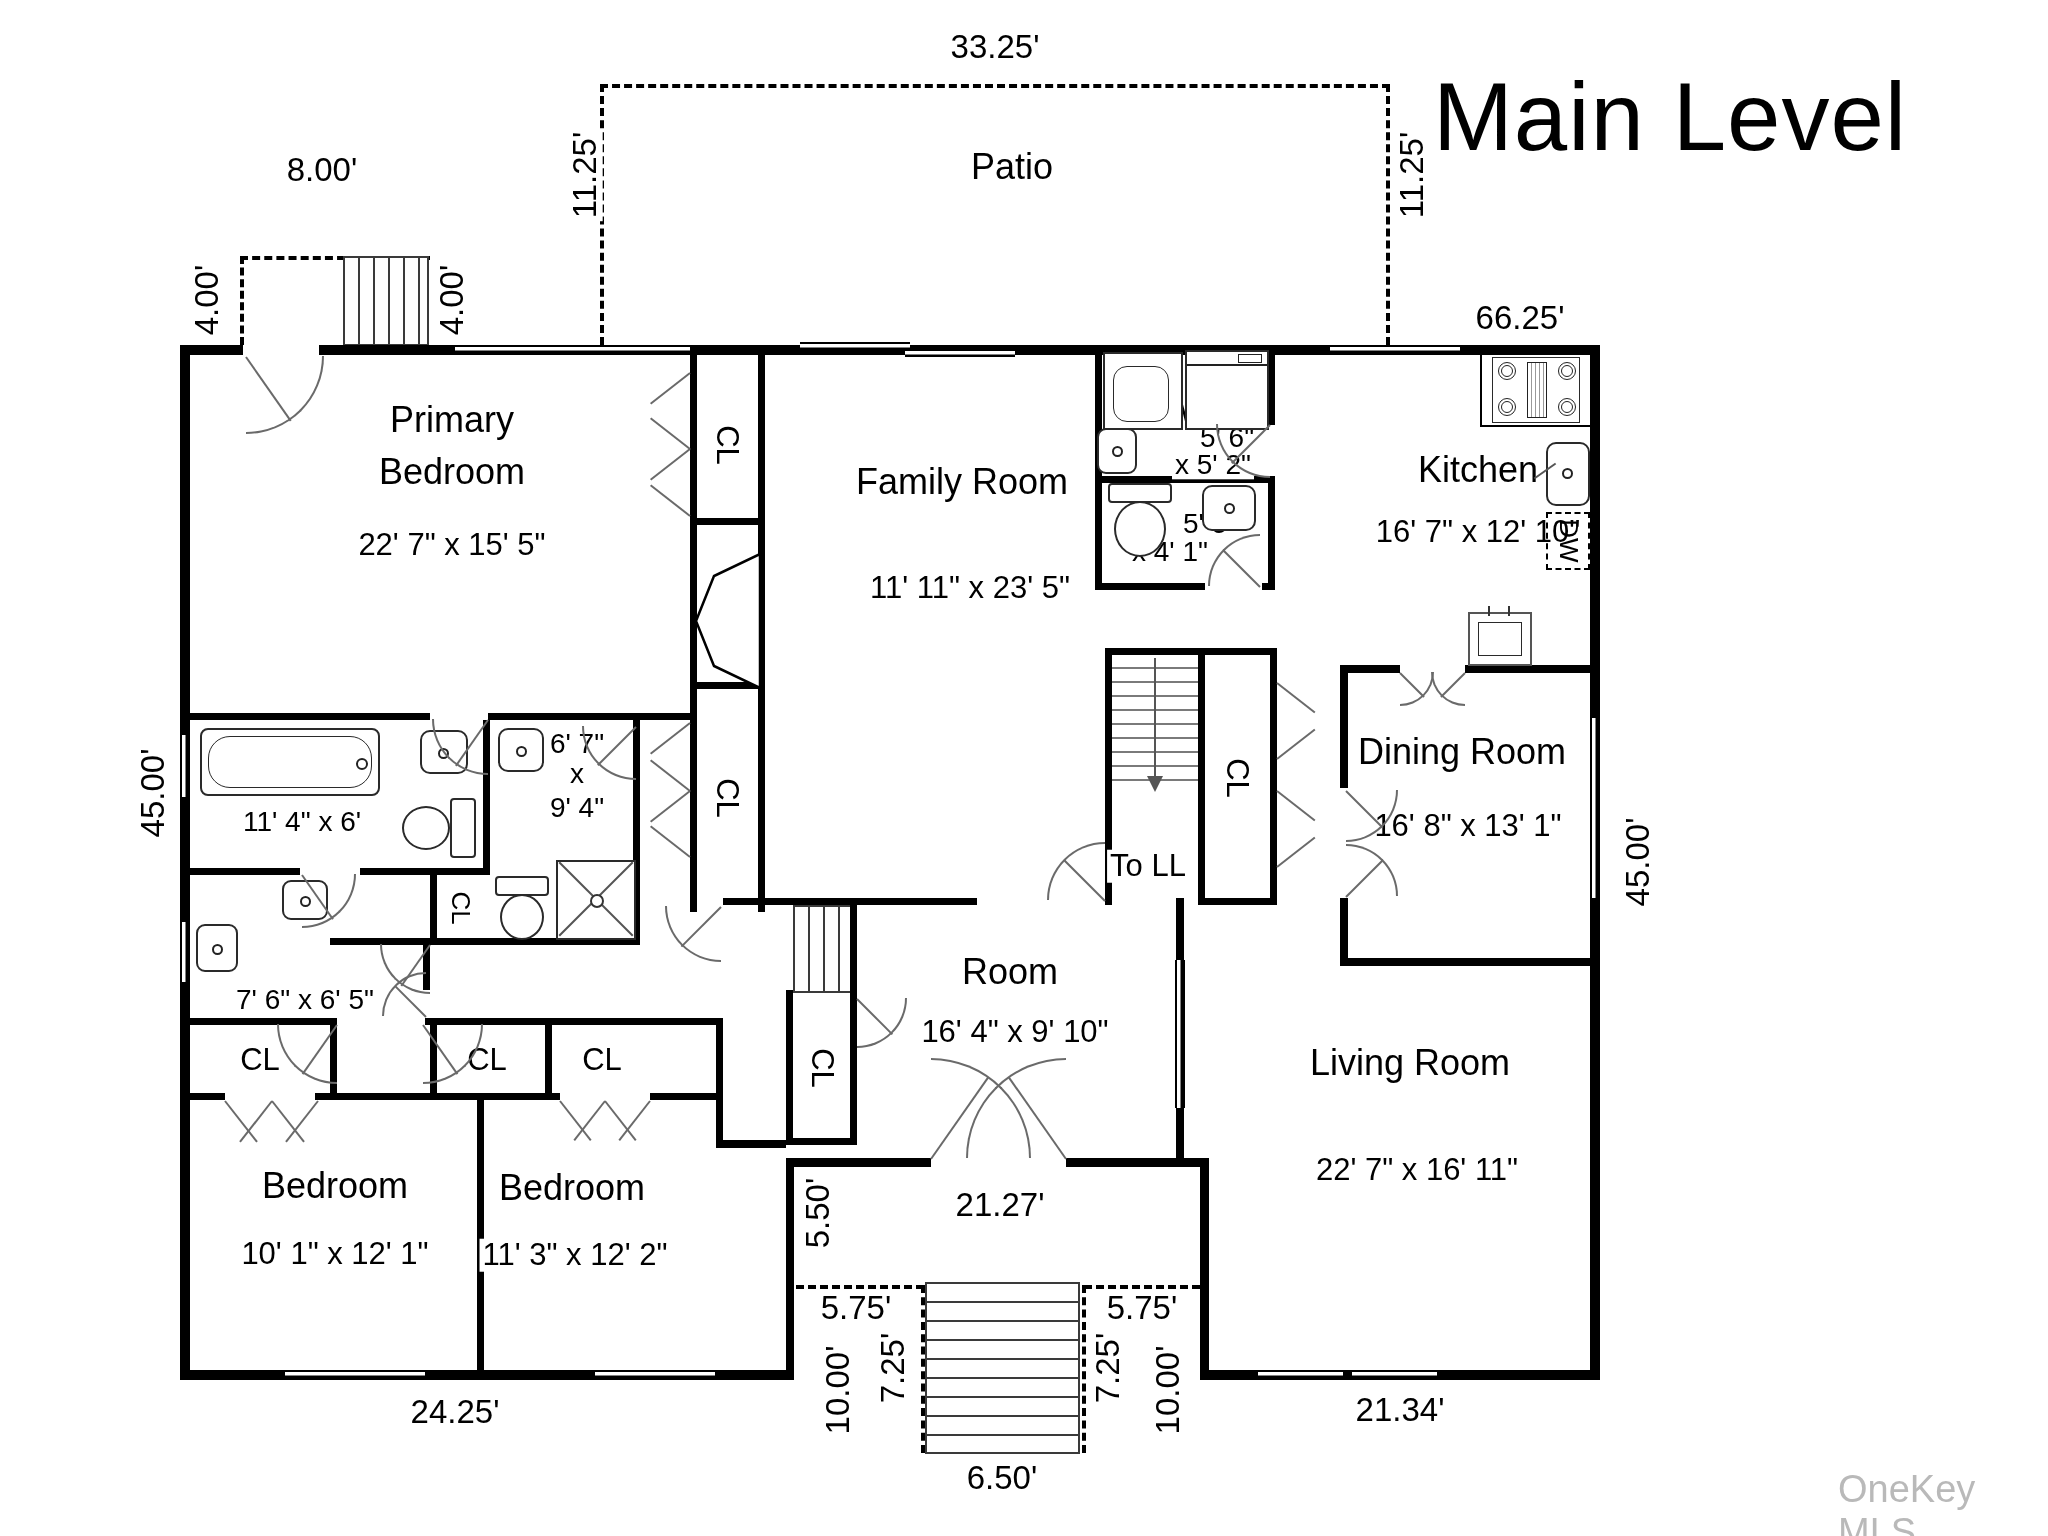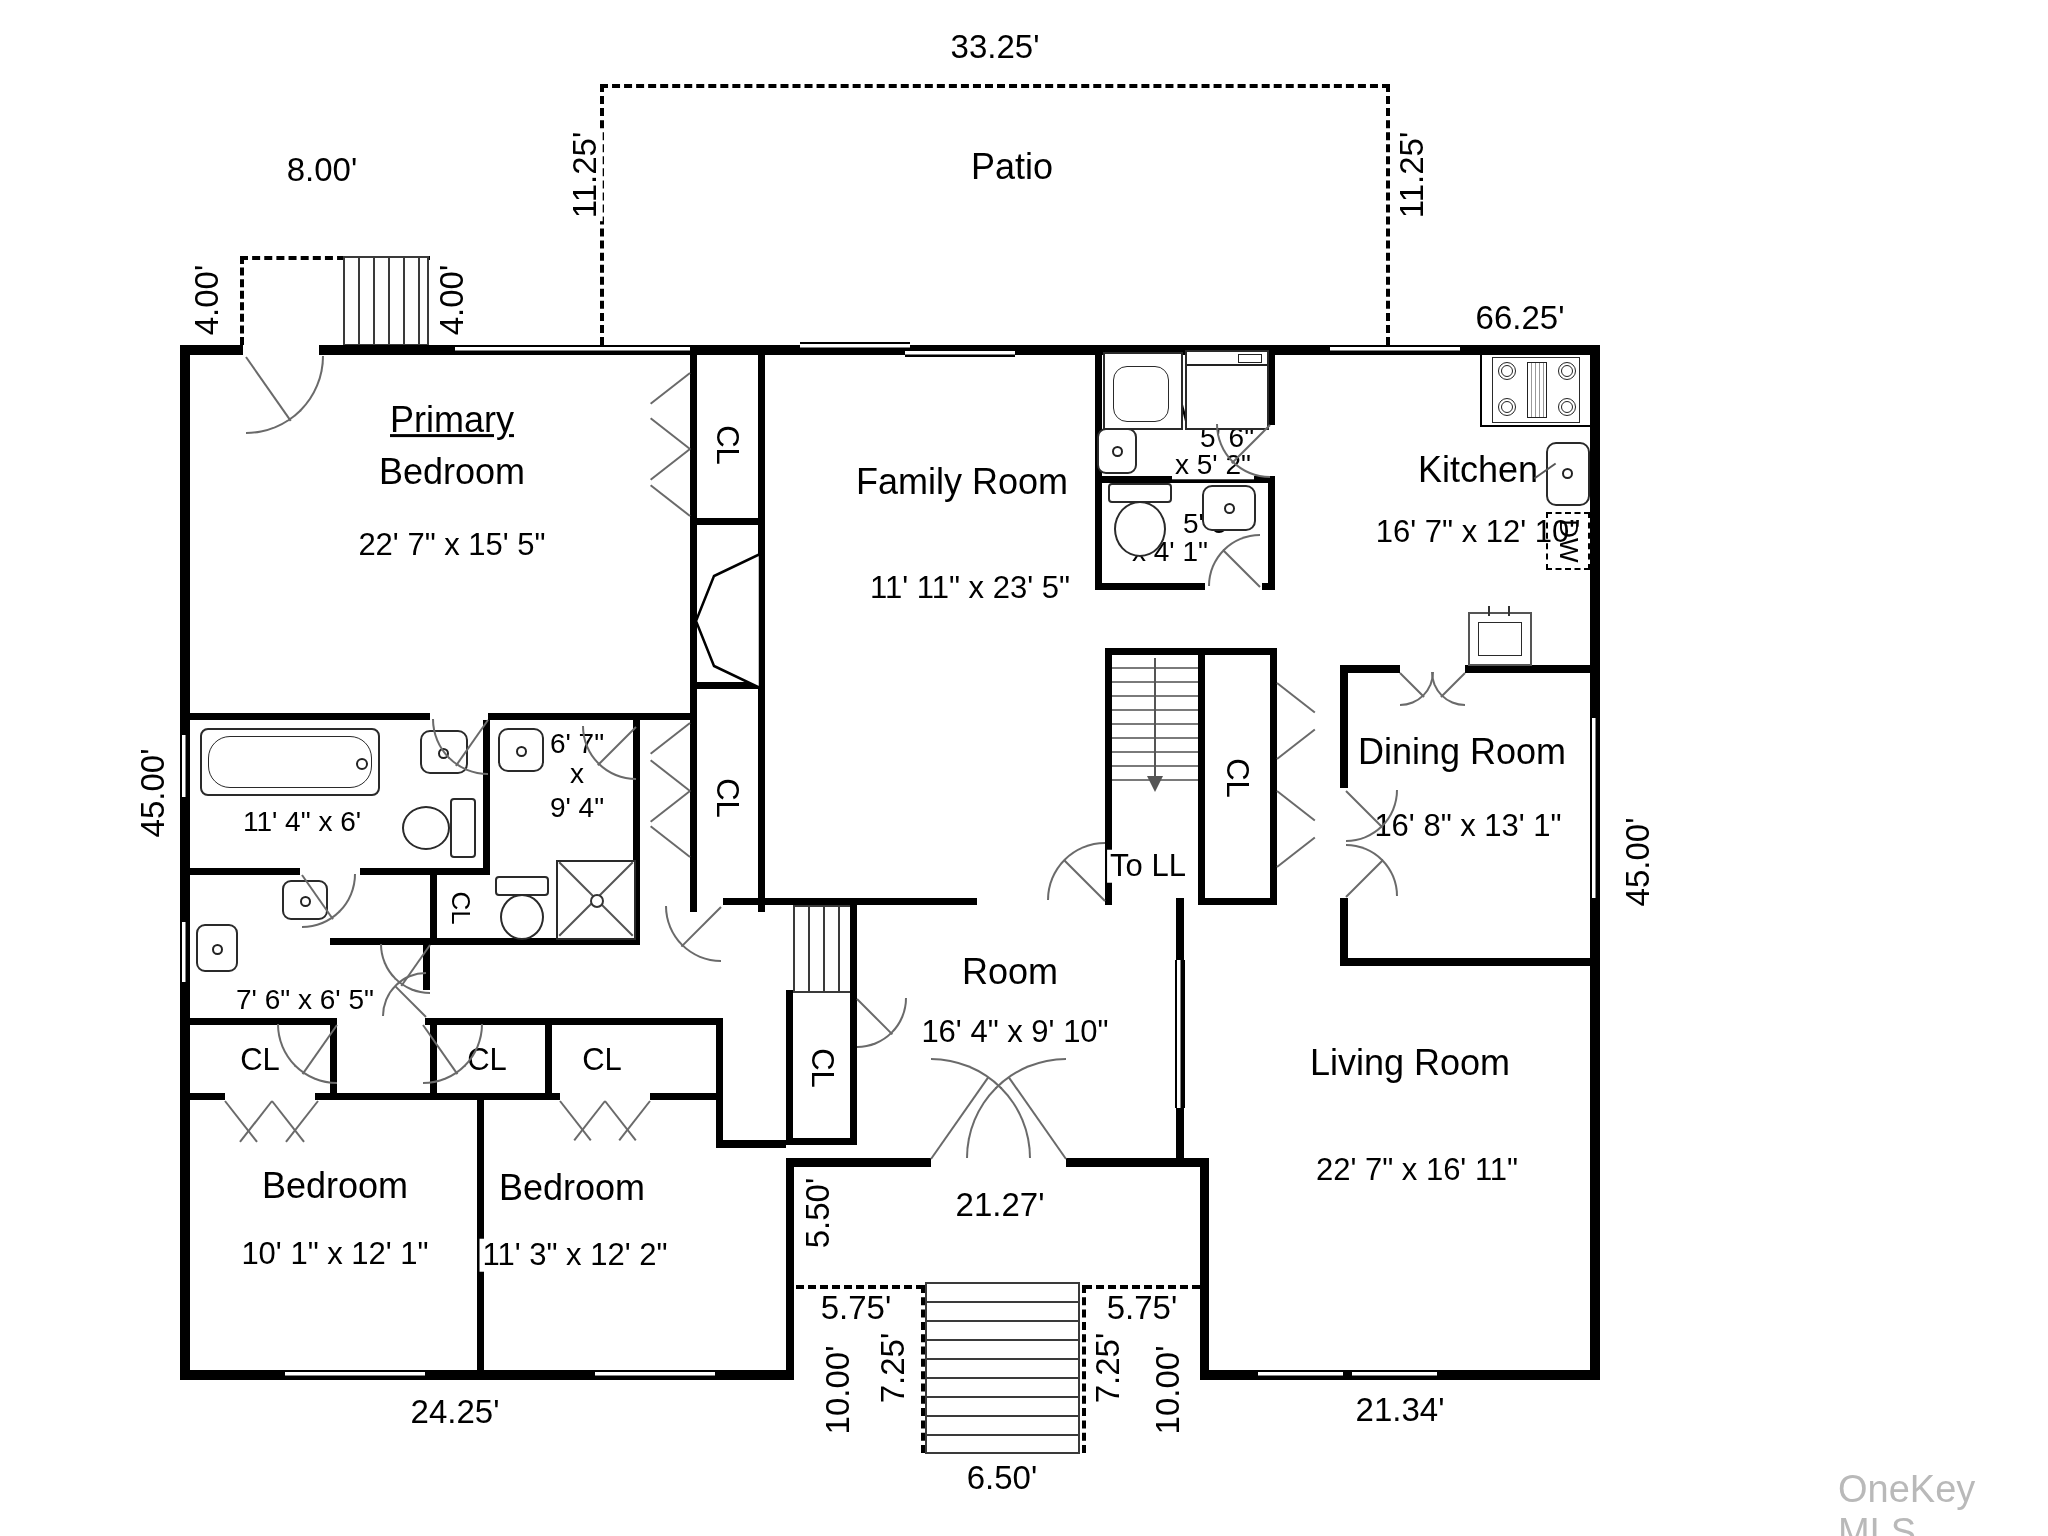--- a/index.html
+++ b/index.html
@@ -31,20 +31,21 @@
   .treads{position:absolute;background:repeating-linear-gradient(to bottom,#fff 0 12px,#7a7a7a 12px 14px);}
   .dash-box{position:absolute;border:2px dashed #000;box-sizing:border-box;}
   .ring{position:absolute;width:18px;height:18px;border:4px double #222;border-radius:50%;box-sizing:border-box;}
   .xline{position:absolute;height:2px;background:#555;transform-origin:50% 50%;}
 </style>
 </head>
 <body>
 
 <div class="stage">
 
+  <div class="title" style="left:1425px;top:62px;width:490px;text-align:center;">Main Level</div>
   <div class="wm" style="left:1838px;top:1468px;">OneKey MLS</div>
 
   <div class="dh" style="left:600px;top:84px;width:790px;"></div>
   <div class="dv" style="left:600px;top:84px;height:261px;"></div>
   <div class="dv" style="left:1386px;top:84px;height:261px;"></div>
   <div class="lbl f33" style="left:995px;top:47px;">33.25'</div>
   <div class="lbl f36" style="left:1012px;top:167px;">Patio</div>
   <div class="lbl f33 v" style="left:585px;top:175px;">11.25'</div>
   <div class="lbl f33 v" style="left:1412px;top:175px;">11.25'</div>
 
@@ -135,21 +136,21 @@
   <div class="w" style="left:1340px;top:665px;width:60px;height:8px;"></div>
   <div class="w" style="left:1465px;top:665px;width:135px;height:8px;"></div>
   <div class="w" style="left:1340px;top:665px;width:8px;height:123px;"></div>
   <div class="w" style="left:1340px;top:898px;width:8px;height:67px;"></div>
   <div class="w" style="left:1340px;top:958px;width:260px;height:8px;"></div>
 
   <div class="w" style="left:1176px;top:898px;width:8px;height:62px;"></div>
   <div class="win-v" style="left:1175px;top:960px;width:10px;height:148px;"></div>
   <div class="w" style="left:1176px;top:1108px;width:8px;height:52px;"></div>
 
-  <div class="lbl f36" style="left:452px;top:420px;text-decoration:underline;">Primary</div>
+  <div class="lbl f36" style="left:452px;top:420px;">Primary</div>
   <div class="lbl f36" style="left:452px;top:472px;">Bedroom</div>
   <div class="lbl f31" style="left:452px;top:545px;">22' 7" x 15' 5"</div>
 
   <div class="lbl f36" style="left:962px;top:482px;">Family Room</div>
   <div class="lbl f31" style="left:970px;top:588px;">11' 11" x 23' 5"</div>
 
   <div class="lbl f36" style="left:1478px;top:470px;">Kitchen</div>
   <div class="lbl f31" style="left:1478px;top:532px;">16' 7" x 12' 10"</div>
 
   <div class="lbl f36" style="left:1462px;top:752px;">Dining Room</div>

